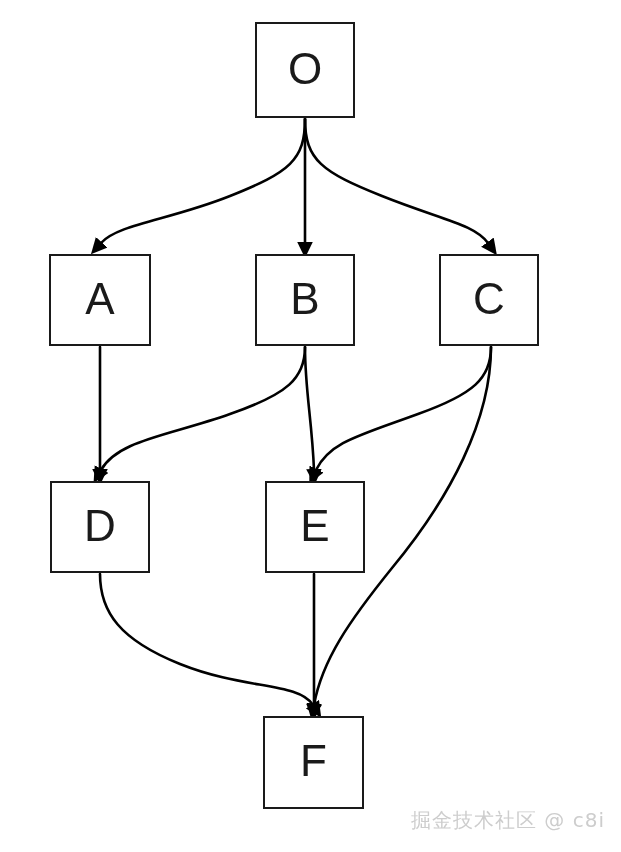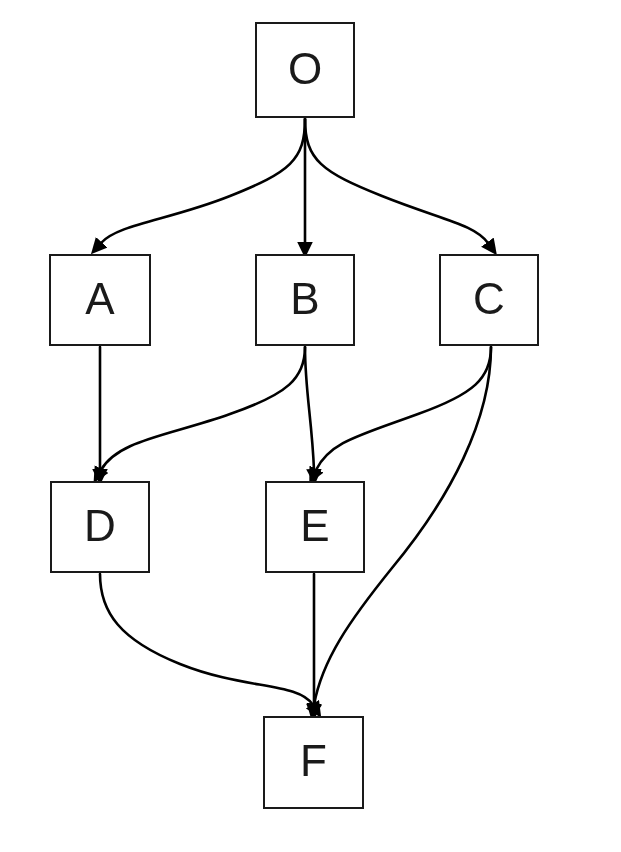--- a/index.html
+++ b/index.html
@@ -100,14 +100,15 @@
           <rect class="node-box" x="266" y="482" width="98" height="90" fill="#ffffff" stroke="#1a1a1a" stroke-width="2"></rect>
           <text class="node-label" x="315" y="529" font-size="44" fill="#1a1a1a">E</text>
         </g>
         <g>
           <rect class="node-box" x="264" y="717" width="99" height="91" fill="#ffffff" stroke="#1a1a1a" stroke-width="2"></rect>
           <text class="node-label" x="313.5" y="764.5" font-size="44" fill="#1a1a1a">F</text>
         </g>
       </g>
   </svg>
 
+  <div class="watermark" style="color: rgb(205, 205, 205);">掘金技术社区 @ c8i</div>
 
 </div>
 
 </body></html>

